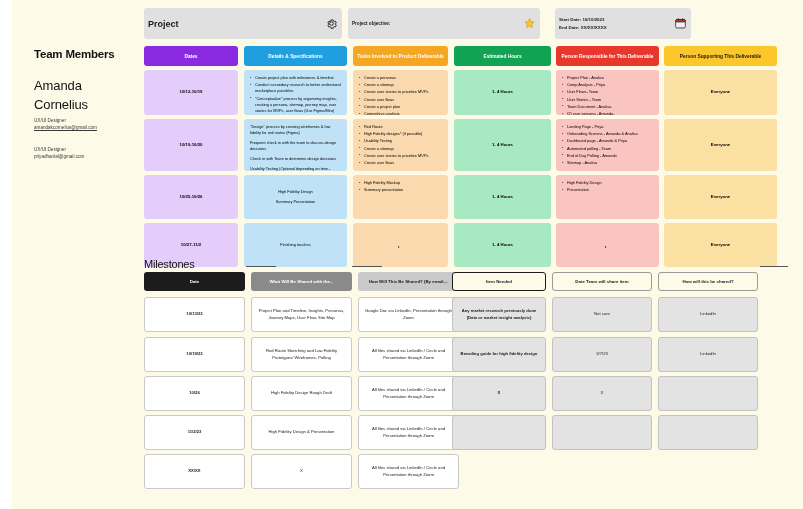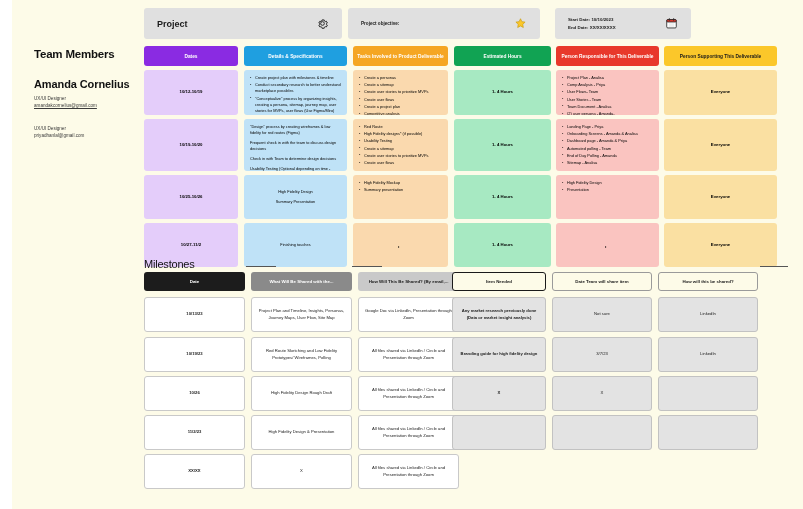--- a/index.html
+++ b/index.html
@@ -24,32 +24,32 @@
     position: absolute; left: 12px; top: 12px; width: 128px; height: 509px;
     padding: 14px 10px 12px 22px;
     margin-top: 22px;
   }
   #team-title {
     font-size: 11.5px; font-weight: bold; color: #111; letter-spacing: -0.2px;
     margin-bottom: 17px;
   }
   .member { margin-bottom: 16px; }
   .member-name {
-    font-size: 11px; font-weight: bold; color: #111; line-height: 1.45;
+    font-size: 13px; font-weight: normal; color: #111; line-height: 1.45;
     letter-spacing: -0.1px;
   }
   .member-role { font-size: 4.6px; color: #3a3a3a; margin-top: 3px; line-height: 1.5; }
   .member-email { font-size: 4.6px; color: #3a3a3a; text-decoration: underline; line-height: 1.5; }
   .member-email.plain { text-decoration: none; }
 
   
   .infobar {
     position: absolute; top: 8px; height: 31px;
     background: #e0e0e0; border-radius: 3px;
-    display: flex; align-items: center; padding: 0 13px;
+    display: flex; align-items: center; padding: 0 4px;
   }
   #infobar-project { left: 144px; width: 198px; }
   #infobar-objective { left: 348px; width: 192px; }
   #infobar-dates { left: 555px; width: 136px; }
   #infobar-project .ib-label { font-size: 9px; font-weight: bold; color: #1a1a1a; }
   #infobar-objective .ib-label { font-size: 4.6px; font-weight: bold; color: #1a1a1a; }
   .ib-spacer { flex: 1; }
   .dates-text { font-size: 4.4px; color: #1a1a1a; line-height: 1.75; font-weight: bold; }
   .ic { width: 13px; height: 13px; flex: 0 0 auto; }
 

